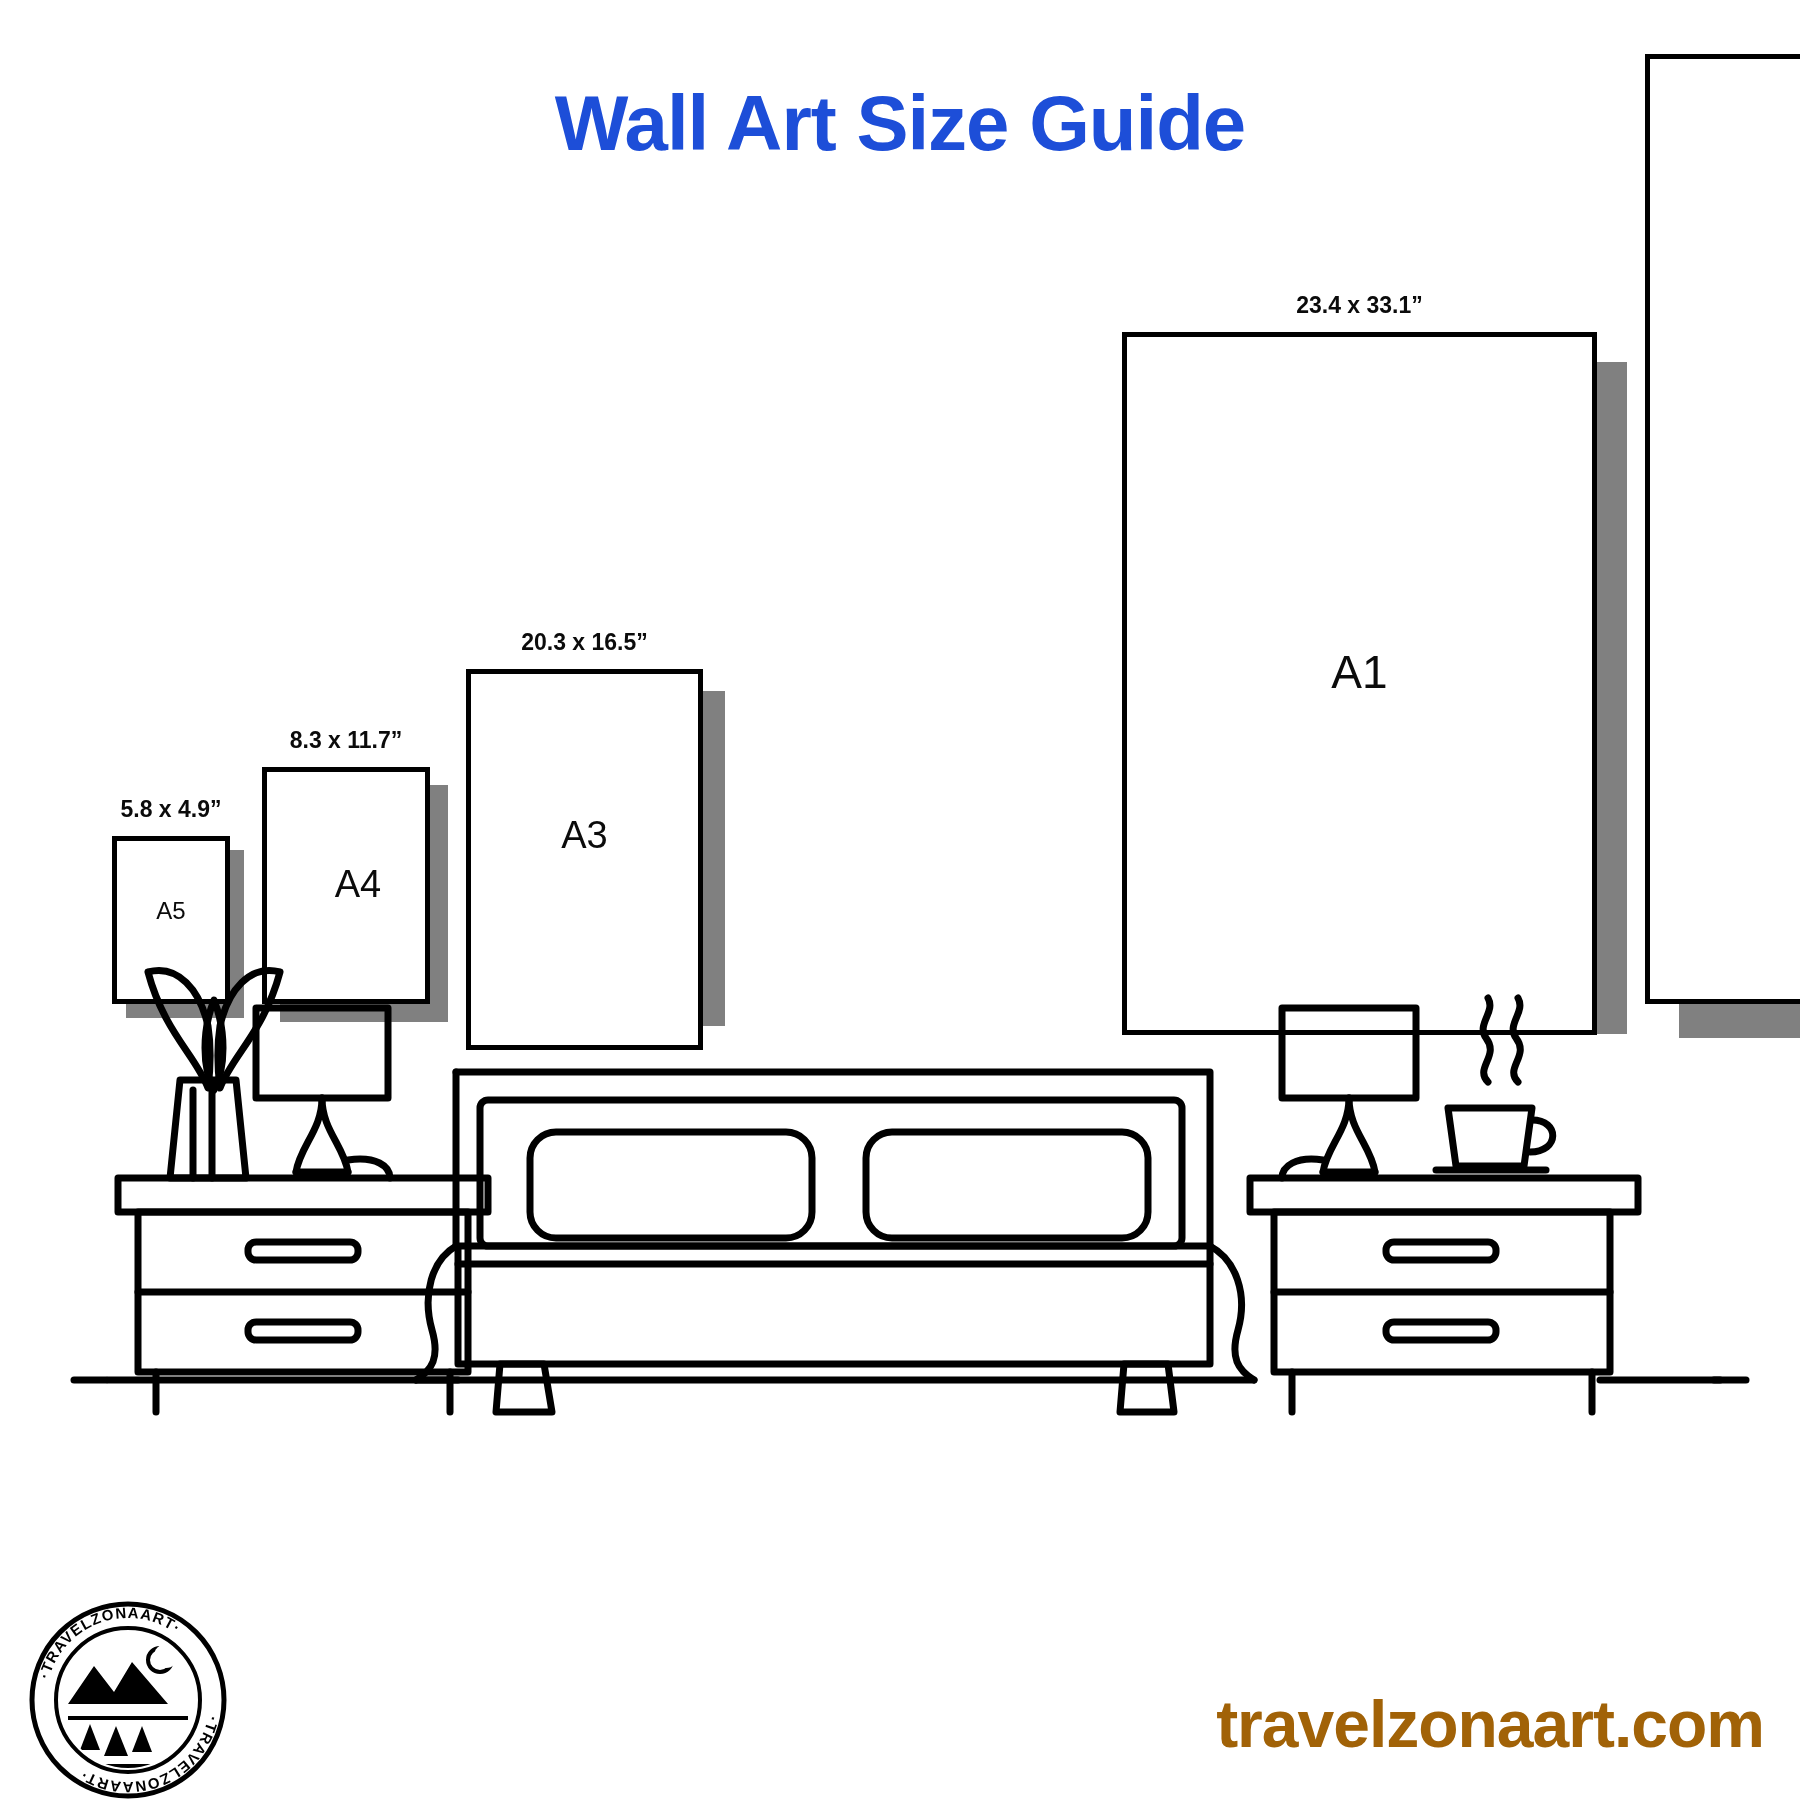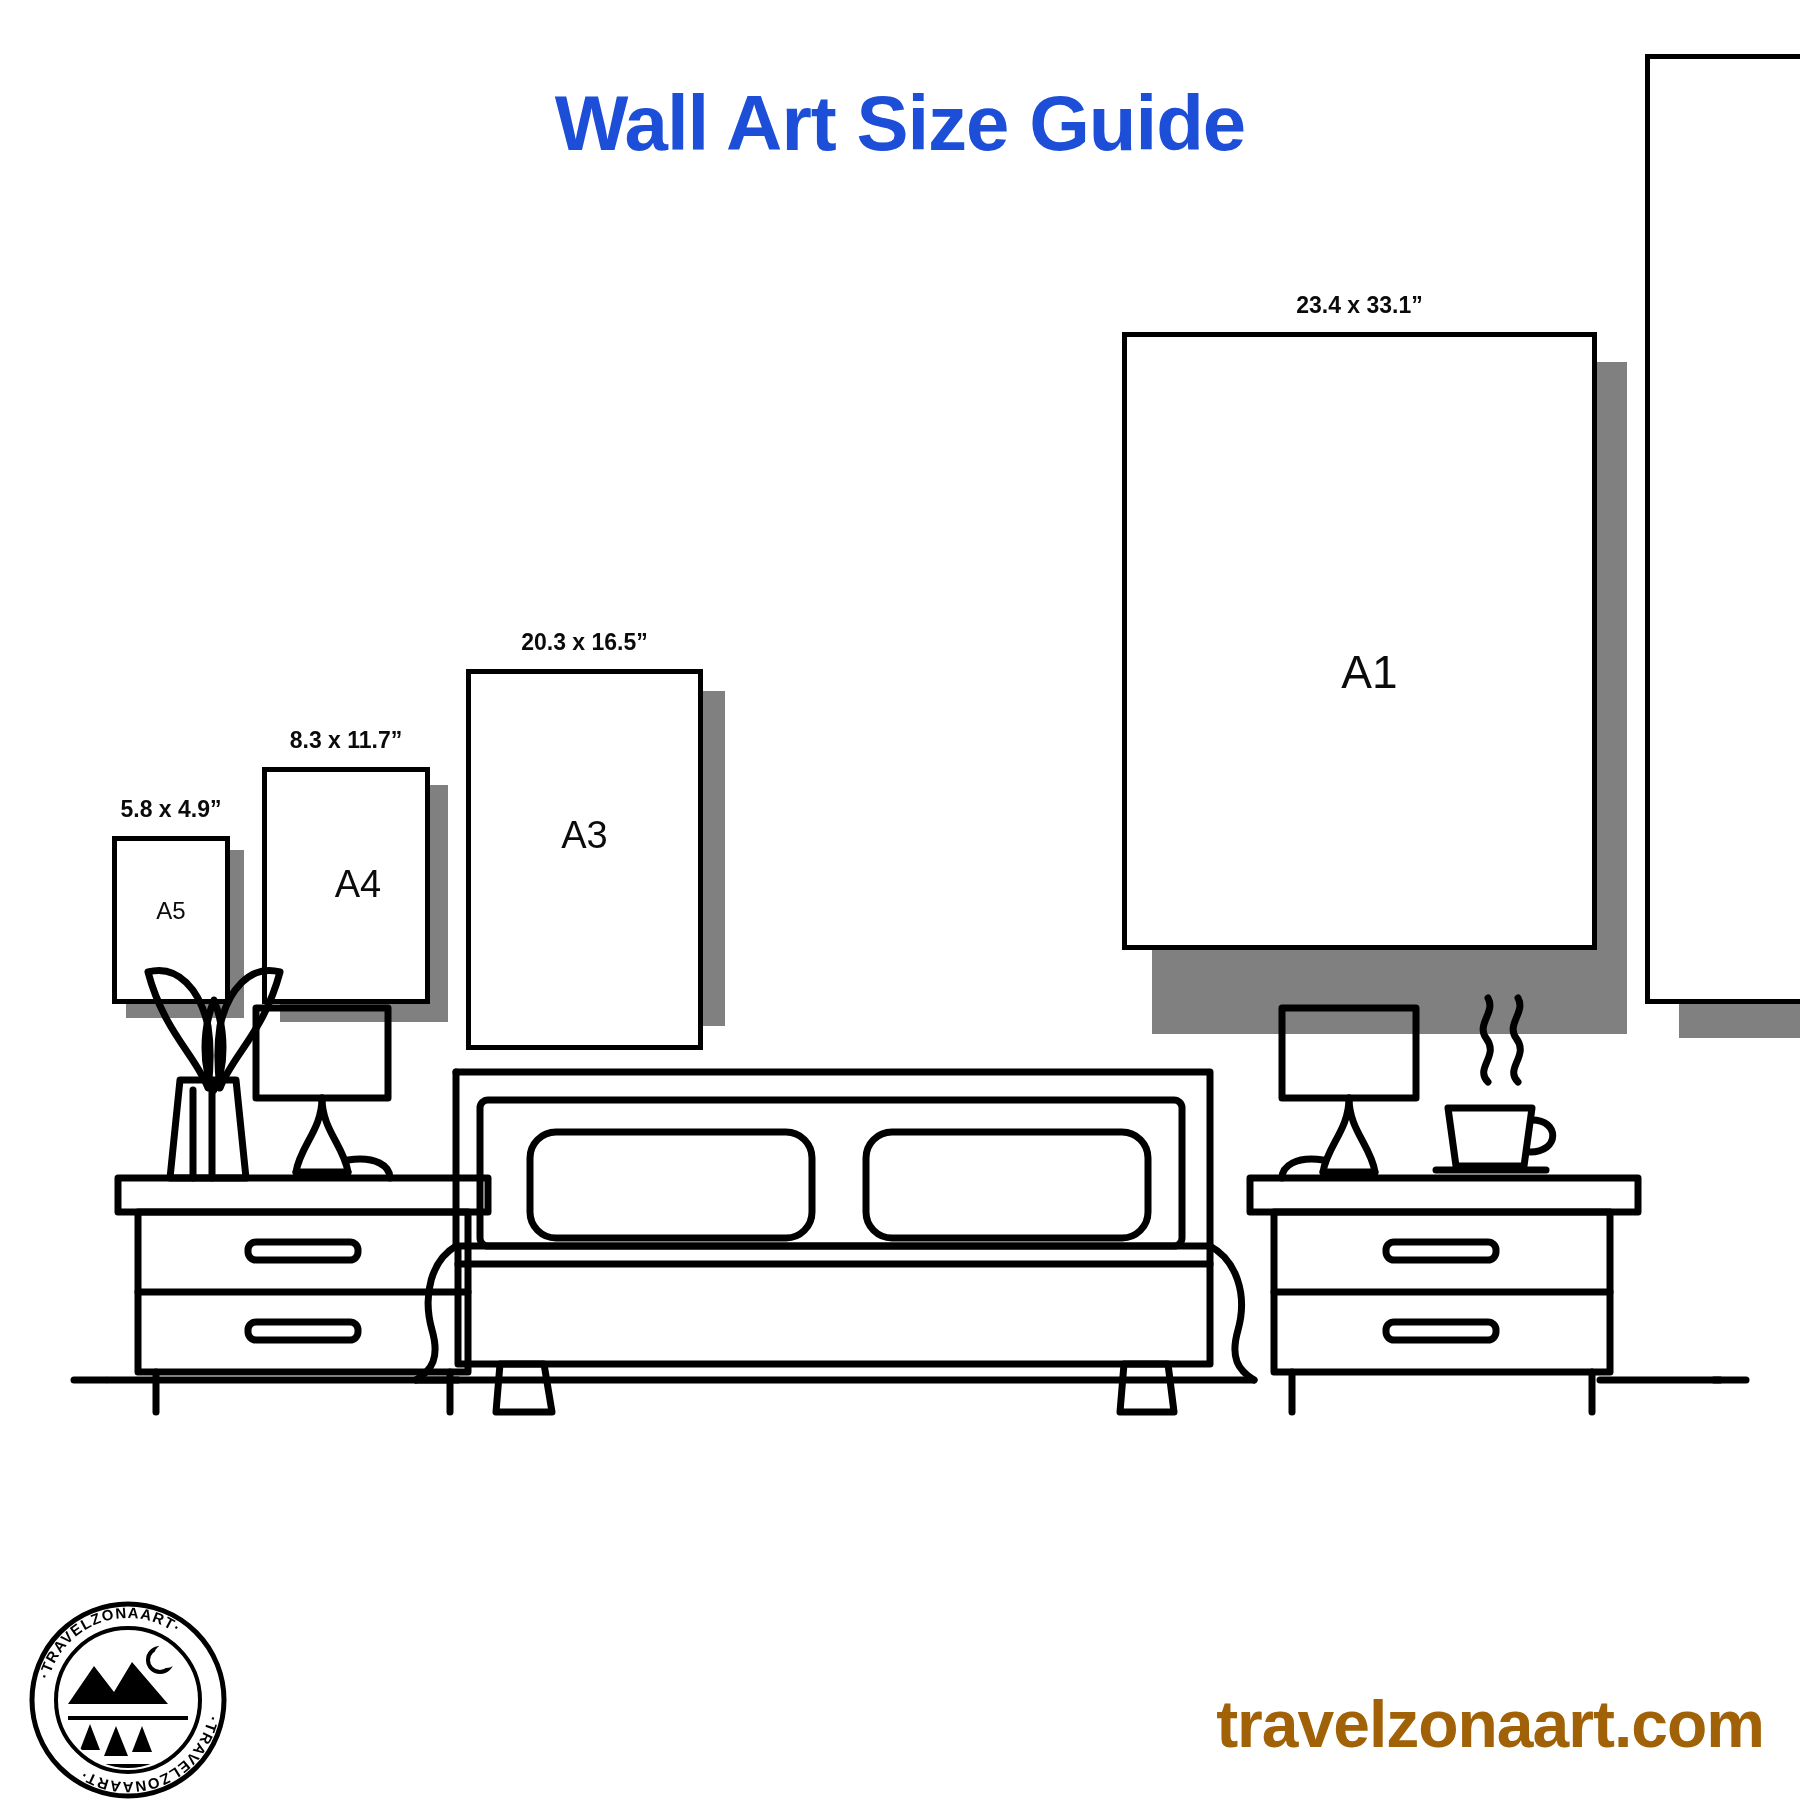--- a/index.html
+++ b/index.html
@@ -120,21 +120,21 @@
     <div class="frame-group" style="left: 466px; top: 0px; width: 237px; height: 985px;">
       <div class="dim-label" style="top: 610px;">20.3 x 16.5”</div>
       <div class="frame-shadow" style="left: 22px; top: 672px; width: 237px; height: 335px; background: rgb(128, 128, 128);"></div>
       <div class="frame-box" style="left: 0px; top: 650px; width: 237px; height: 381px;">
         <div class="frame-name" style="top: 139.5px; font-size: 38px;">A3</div>
       </div>
     </div>
     <div class="frame-group" style="left: 1122px; top: 0px; width: 475px; height: 985px;">
       <div class="dim-label" style="top: 273px;">23.4 x 33.1”</div>
       <div class="frame-shadow" style="left: 30px; top: 343px; width: 475px; height: 672px; background: rgb(128, 128, 128);"></div>
-      <div class="frame-box" style="left: 0px; top: 313px; width: 475px; height: 618px; padding-left: 10px;">
+      <div class="frame-box" style="left: 0px; top: 313px; width: 475px; height: 703px;">
         <div class="frame-name" style="top: 308px; font-size: 46px;">A1</div>
       </div>
     </div>
     <div class="frame-group" style="left: 1645px; top: 0px; width: 672px; height: 985px;">
       <div class="dim-label" style="top: -5px;">33.1 x 46.8”</div>
       <div class="frame-shadow" style="left: 34px; top: 69px; width: 672px; height: 950px; background: rgb(128, 128, 128);"></div>
       <div class="frame-box" style="left: 0px; top: 35px; width: 672px; height: 950px;">
         <div class="frame-name" style="top: 447px; font-size: 50px;">A0</div>
       </div>
     </div>

